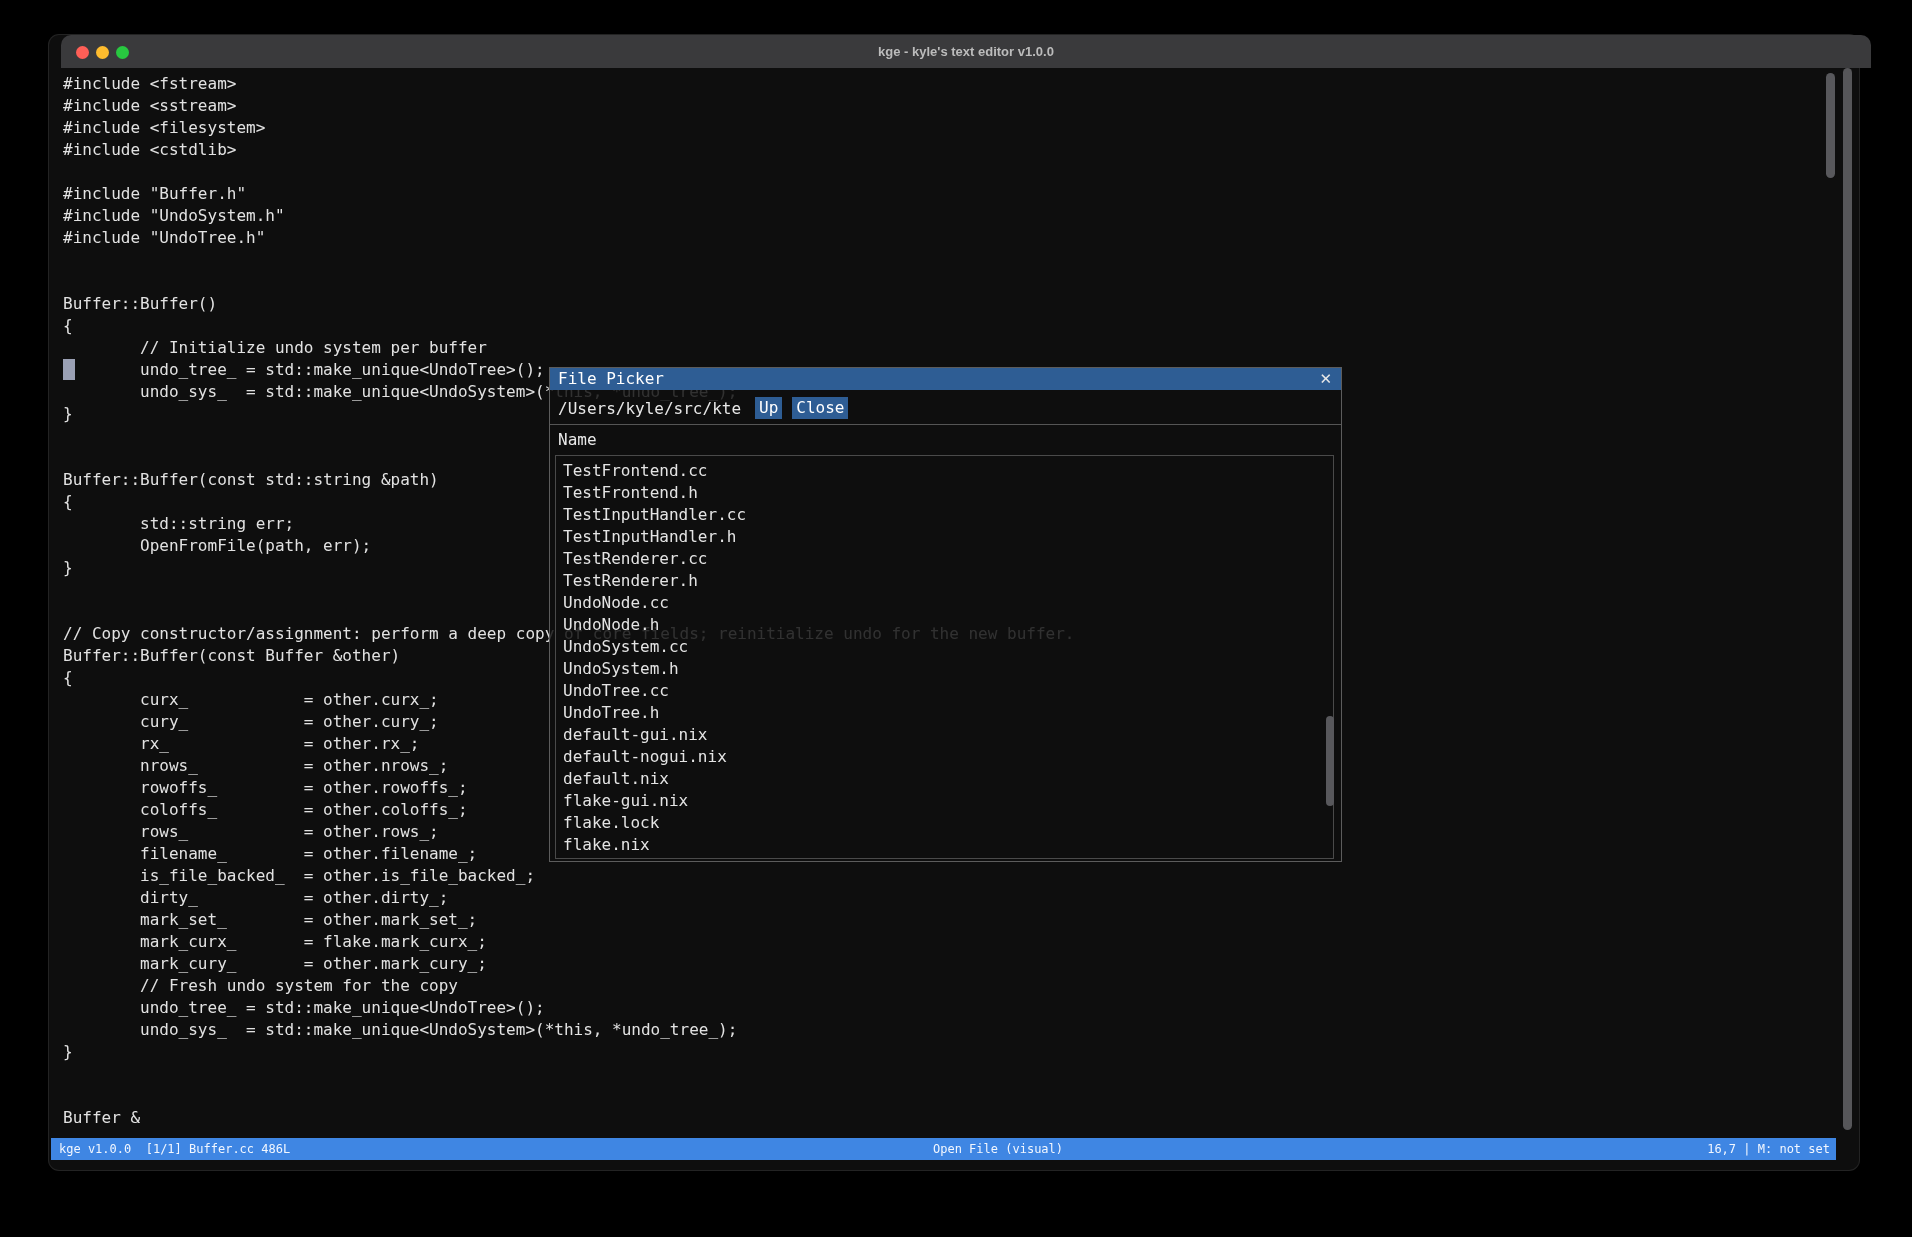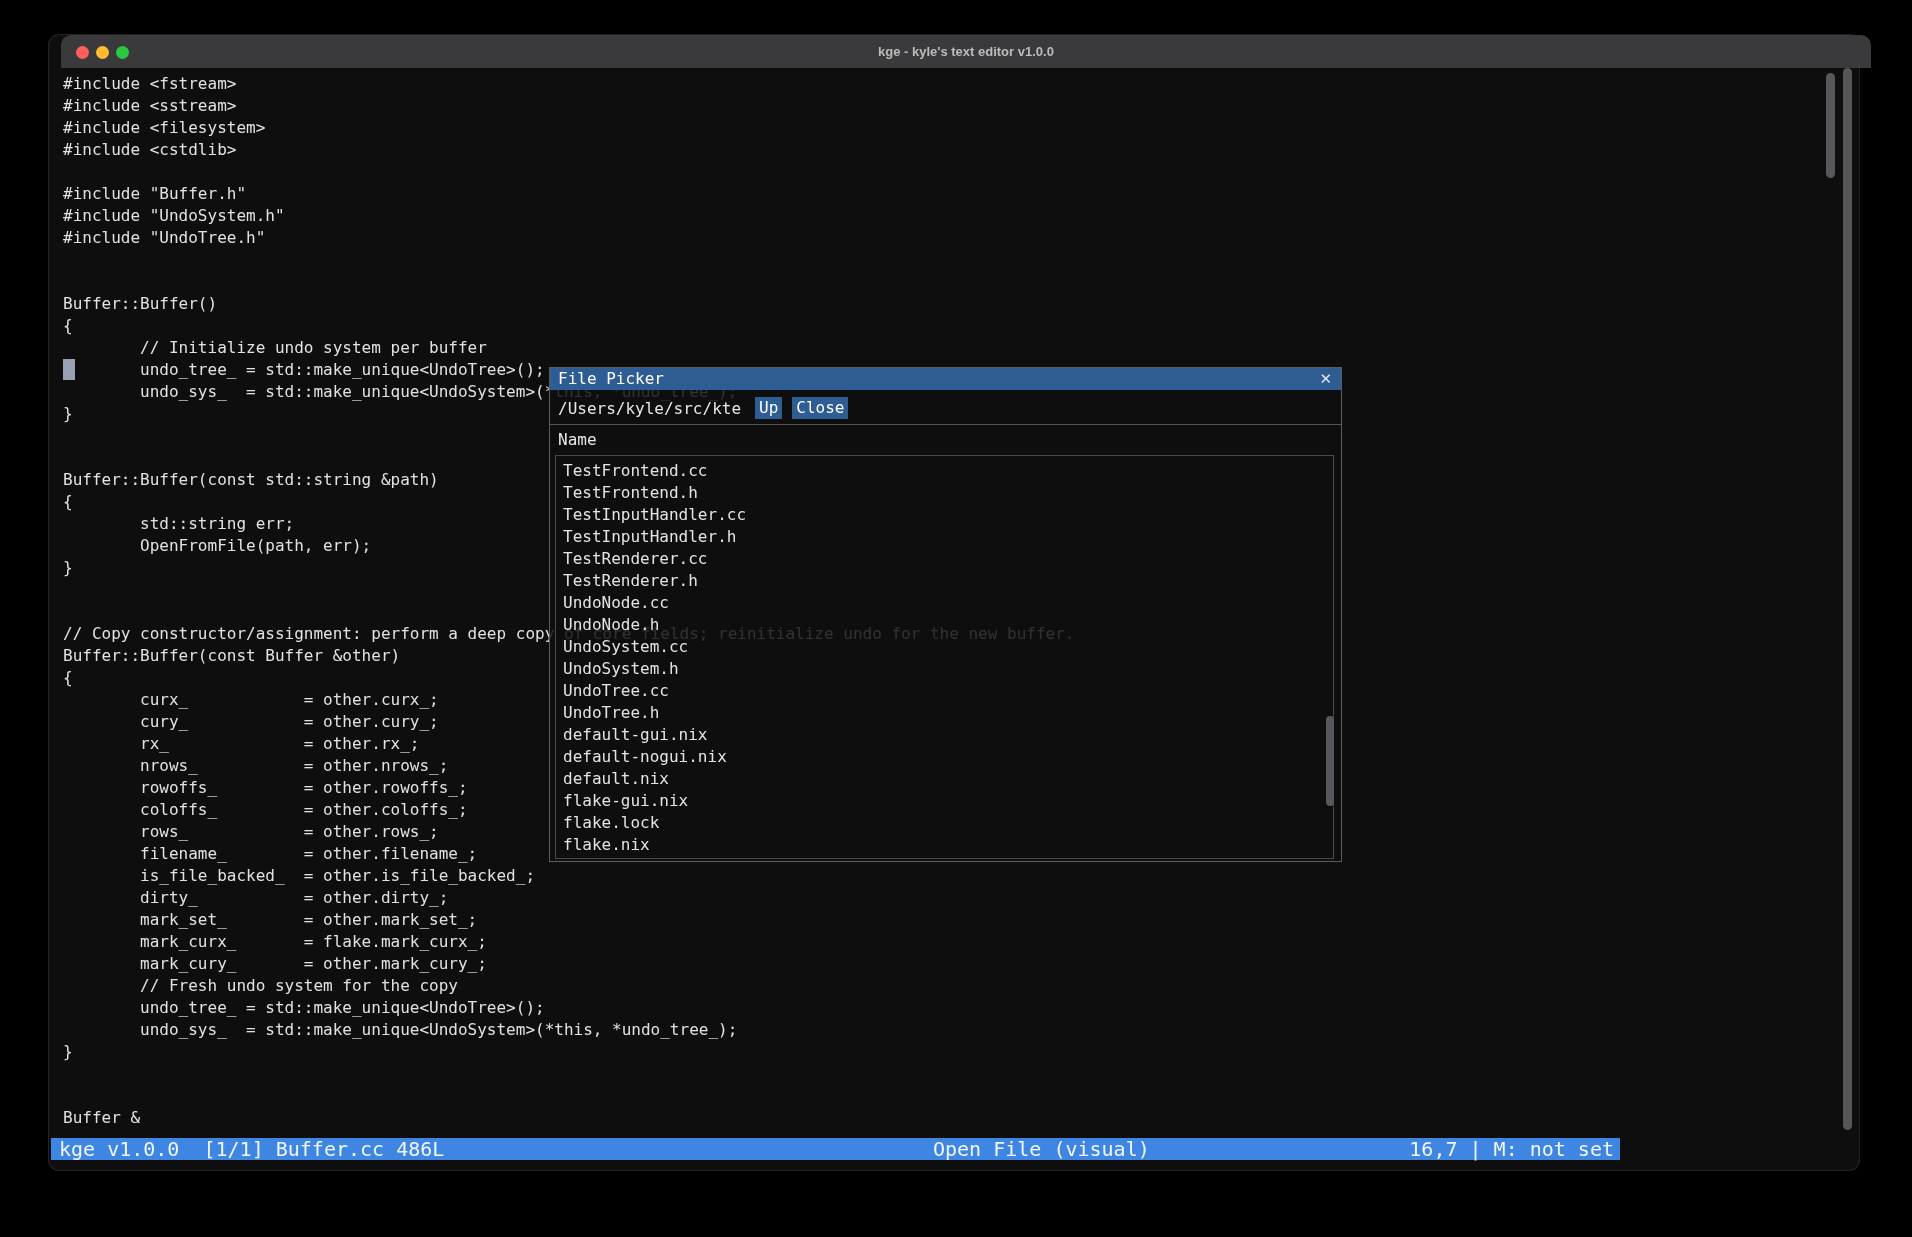--- a/index.html
+++ b/index.html
@@ -107,24 +107,24 @@
   }
   .file-item { height:22px; white-space:pre; font-size:16px; color:#e4e4e4; }
   .list-scroll-thumb {
     position:absolute; left:776px; top:348px;
     width:8px; height:90px; border-radius:4px;
     background:#58585c;
   }
   
   .statusbar {
     position:absolute; left:2px; top:1103px;
-    width:1569px; height:22px;
+    width:1785px; height:22px;
     background:#3f86e3;
     color:#f2f7ff;
-    font-size:20px; line-height:22px;
+    font-size:12px; line-height:22px;
     z-index:6;
   }
   .status-left   { position:absolute; left:8px;   white-space:pre; }
   .status-center { position:absolute; left:882px; white-space:pre; }
   .status-right  { position:absolute; right:6px;  white-space:pre; }
 </style>
 </head>
 <body>
 
 <div class="window">

